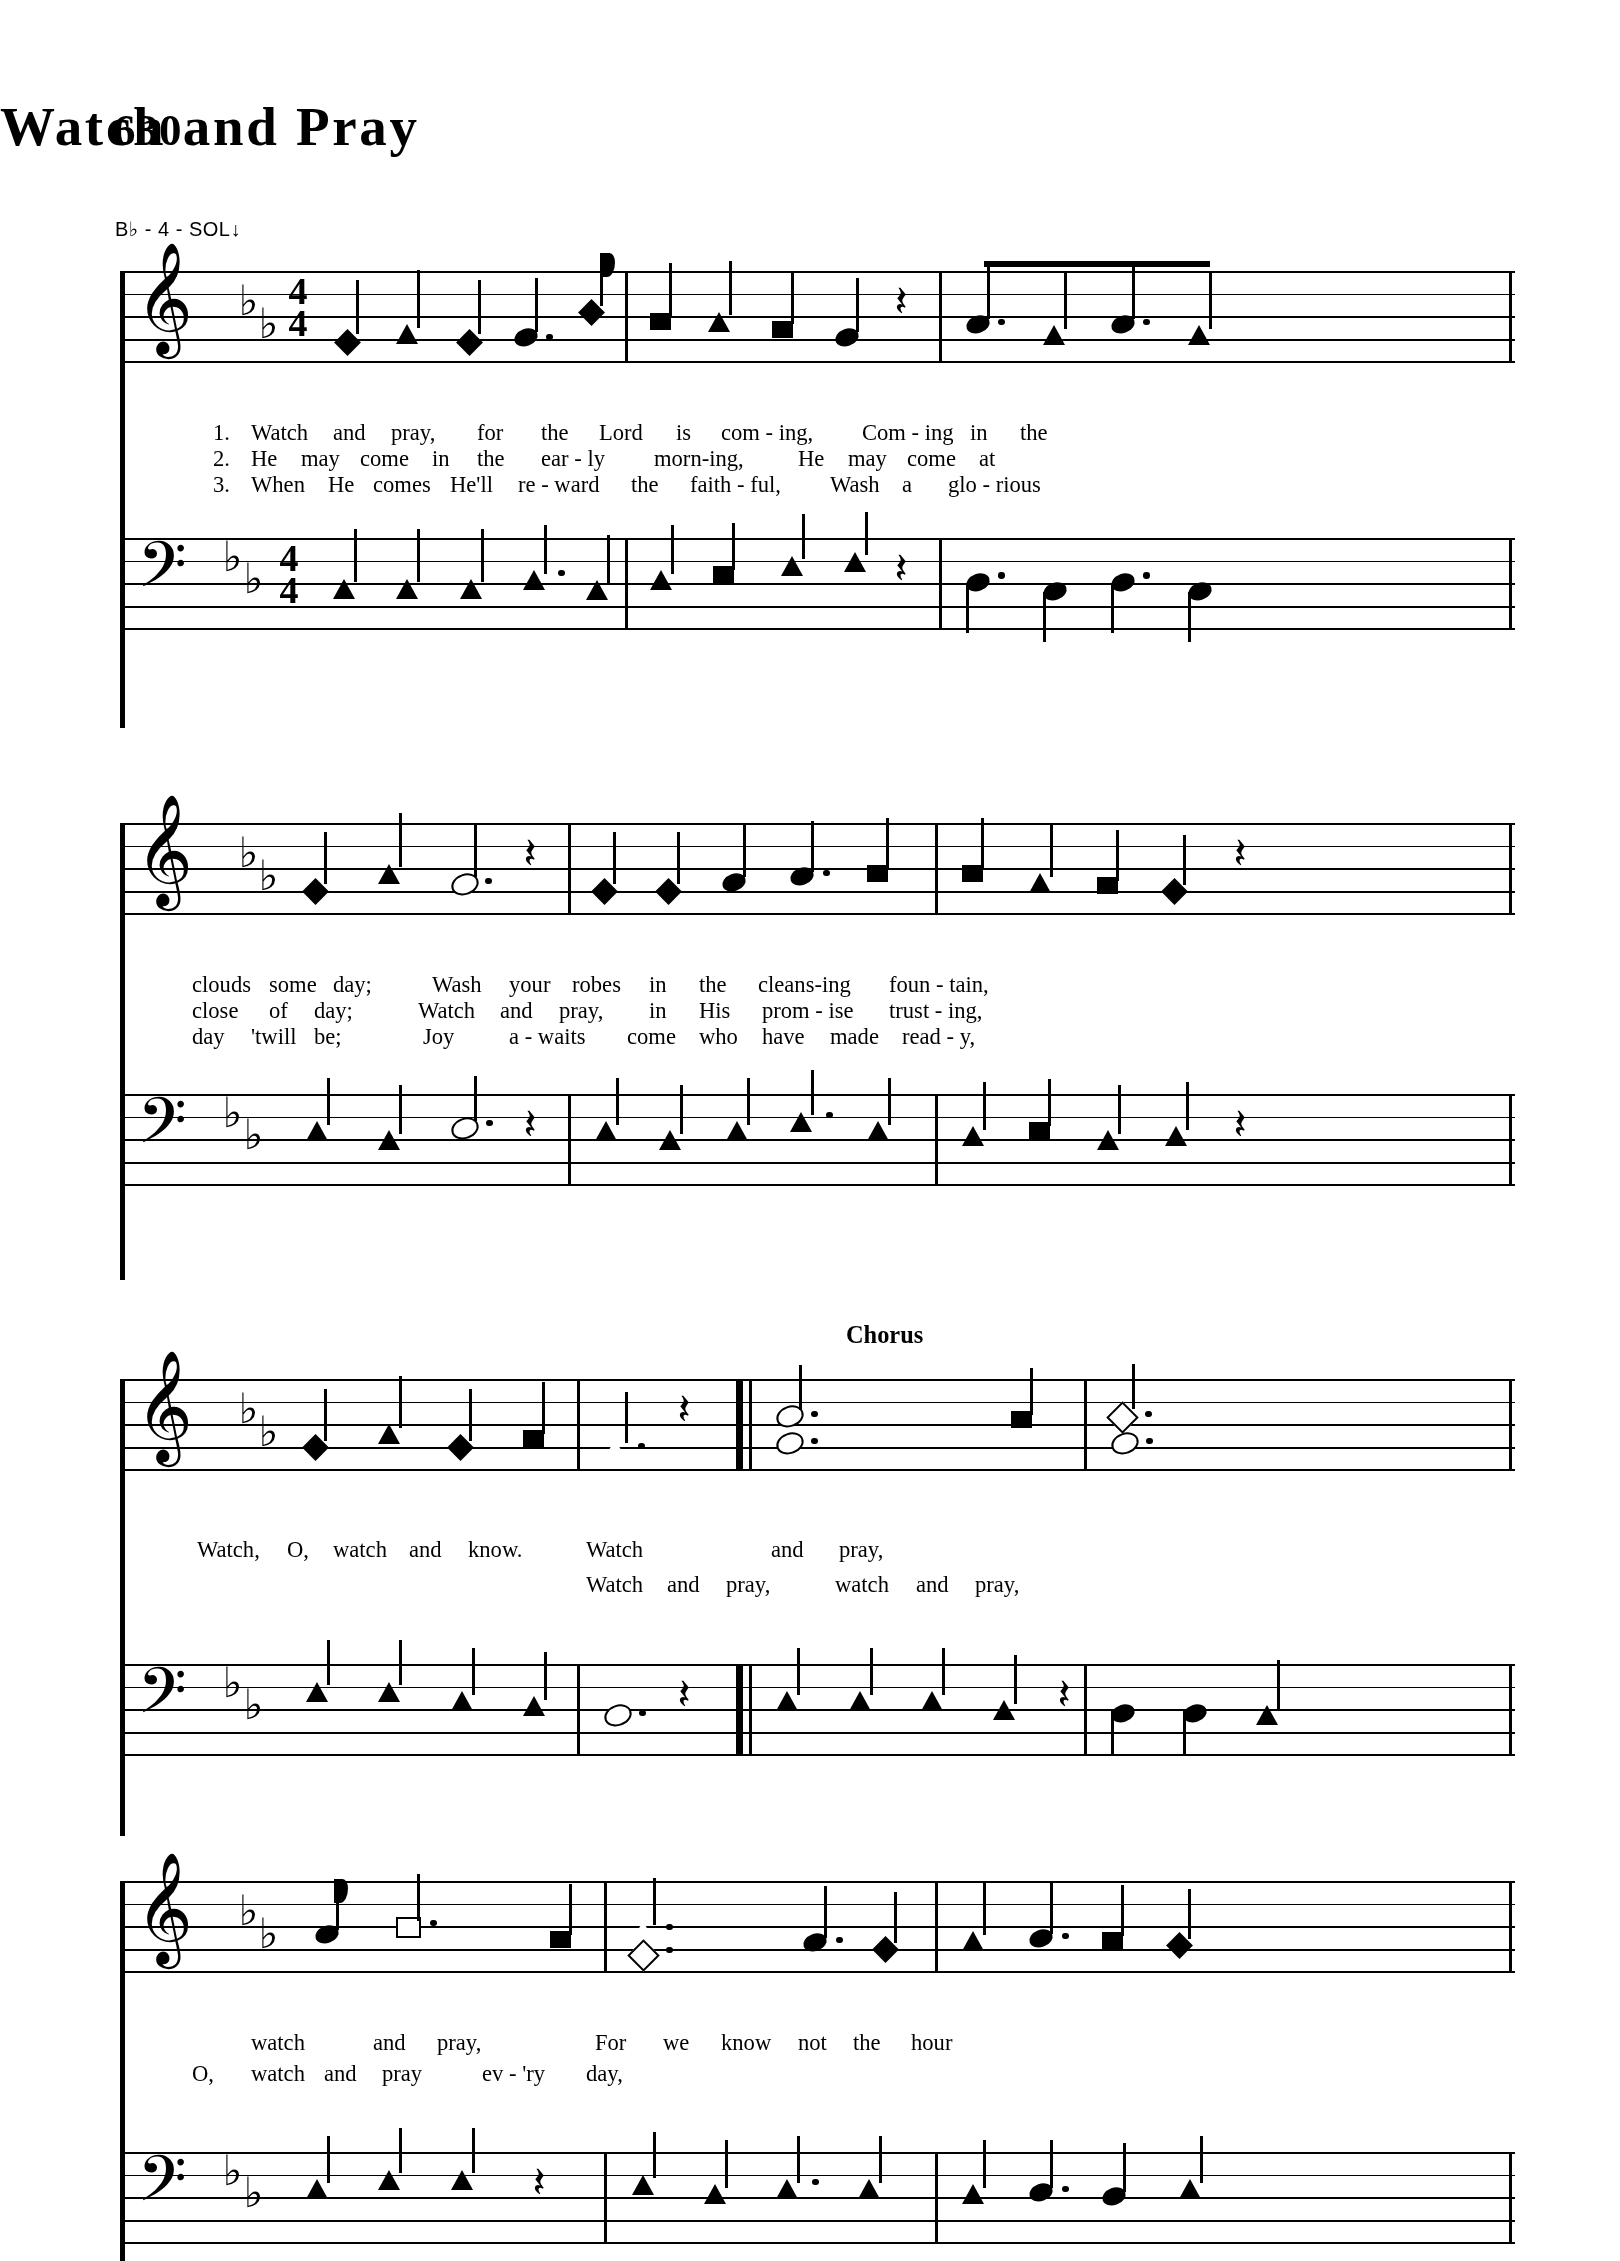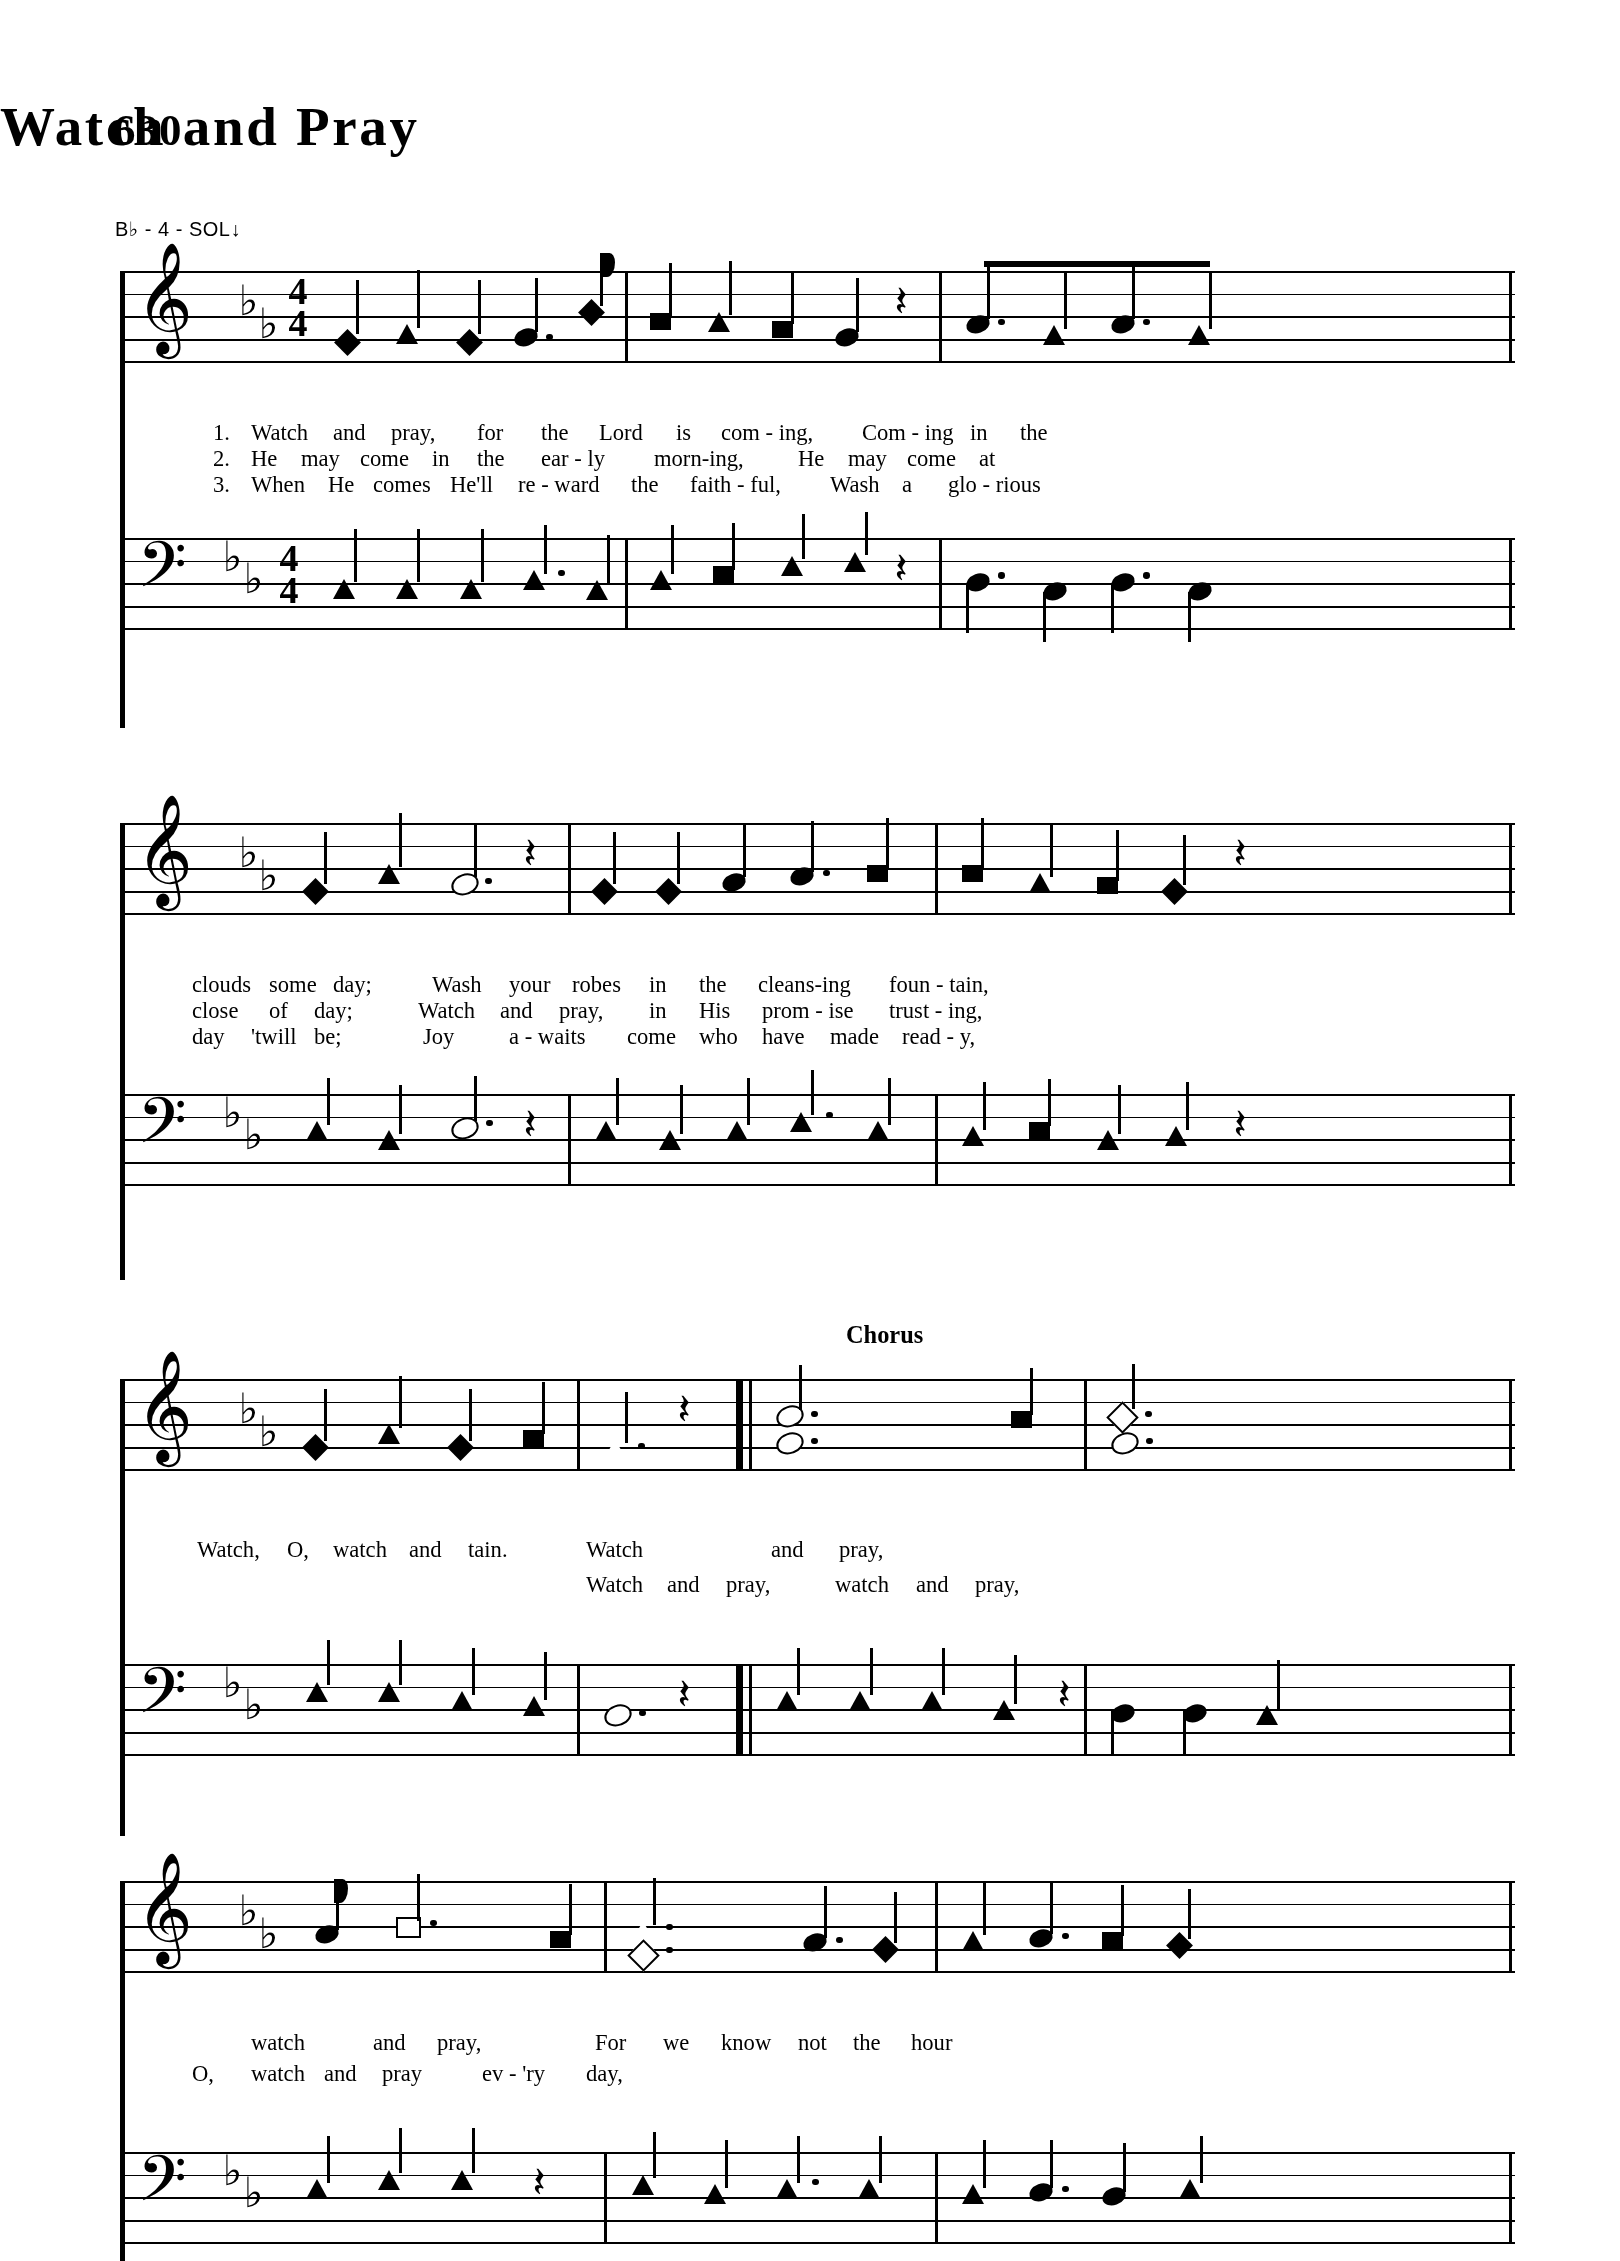--- a/index.html
+++ b/index.html
@@ -665,21 +665,21 @@
         </div>
       <div class="barline" style="left:1384px;"></div>
     </div>
 
     <div class="lyric-block" style="top:158px;left:0;">
       <div class="lyric-line">
           <span class="w" style="left: 77px;">Watch,</span>
           <span class="w" style="left: 167px;">O,</span>
           <span class="w" style="left: 213px;">watch</span>
           <span class="w" style="left: 289px;">and</span>
-          <span class="w" style="left: 348px;">tain.</span>
+          <span class="w" style="left: 348px;">know.</span>
           <span class="w" style="left: 466px;">Watch</span>
           <span class="w" style="left: 651px;">and</span>
           <span class="w" style="left: 719px;">pray,</span>
         </div>
       <div class="lyric-line" style="margin-top:9px;">
           <span class="w" style="left: 466px;">Watch</span>
           <span class="w" style="left: 547px;">and</span>
           <span class="w" style="left: 606px;">pray,</span>
           <span class="w" style="left: 715px;">watch</span>
           <span class="w" style="left: 796px;">and</span>

